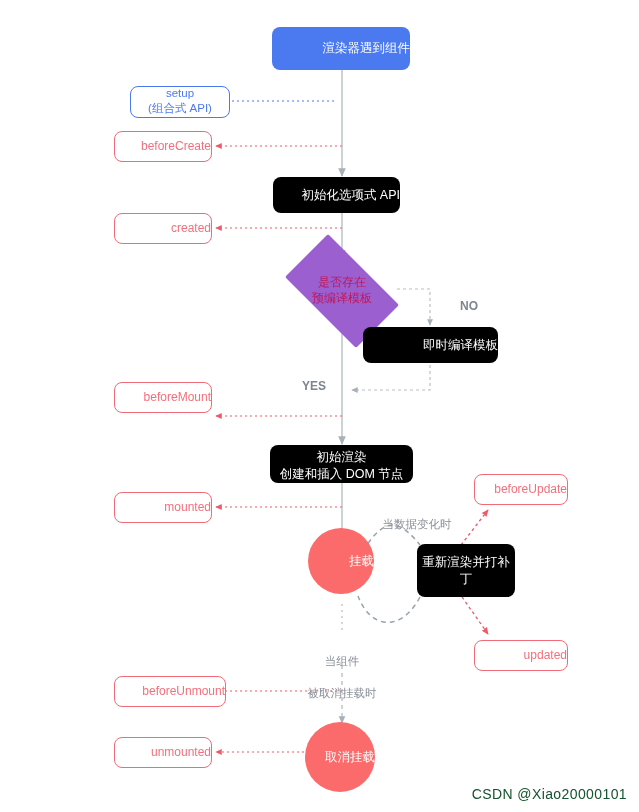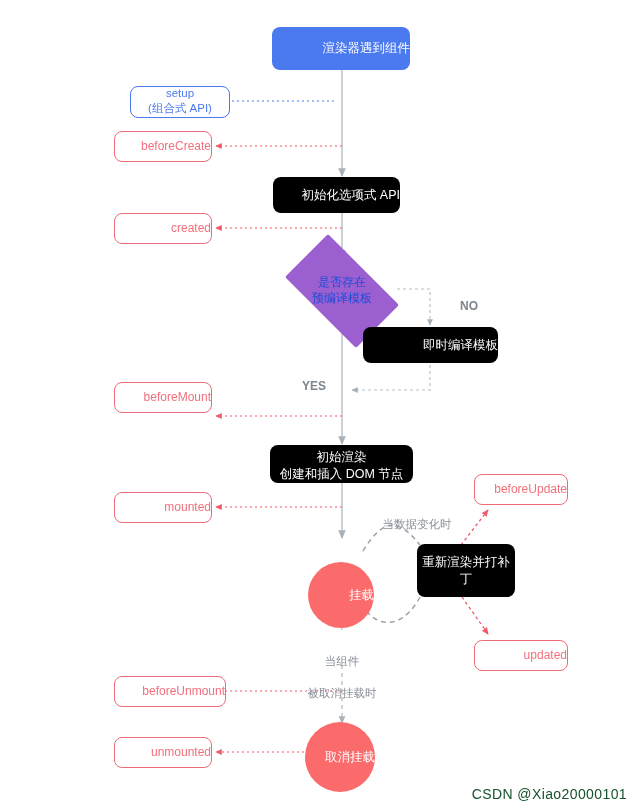--- a/index.html
+++ b/index.html
@@ -75,21 +75,21 @@
     border-radius: 3px;
   }
   .diamond-label {
     position: absolute;
     left: 0; top: 0;
     width: 100%; height: 100%;
     display: flex;
     align-items: center;
     justify-content: center;
     text-align: center;
-    color: #1d4ed8;
+    color: #be185d;
     font-size: 12px;
     line-height: 1.3;
   }
 
   
   .circle {
     border-radius: 50%;
     background: #fb6b6b;
     color: #ffffff;
     font-size: 12.5px;
@@ -215,21 +215,21 @@
 
   <div class="node box-fill box-green" style="left:270px; top:445px; width:143px; height:38px; flex-direction:column;">
     <span>初始渲染</span>
     <span>创建和插入 DOM 节点</span>
   </div>
 
   <div class="node box-hook" style="left:114px; top:492px; width:98px; height:31px;">
     <span>mounted</span>
   </div>
 
-  <div class="node circle" style="left:308px; top:562px; width:66px; height:66px;">
+  <div class="node circle" style="left:308px; top:528px; width:66px; height:66px;">
     <span>挂载</span>
   </div>
 
   <div class="node box-hook" style="left:474px; top:474px; width:94px; height:31px;">
     <span>beforeUpdate</span>
   </div>
 
   <div class="node box-fill box-green" style="left:417px; top:544px; width:98px; height:53px;">
     <span>重新渲染并打补丁</span>
   </div>

